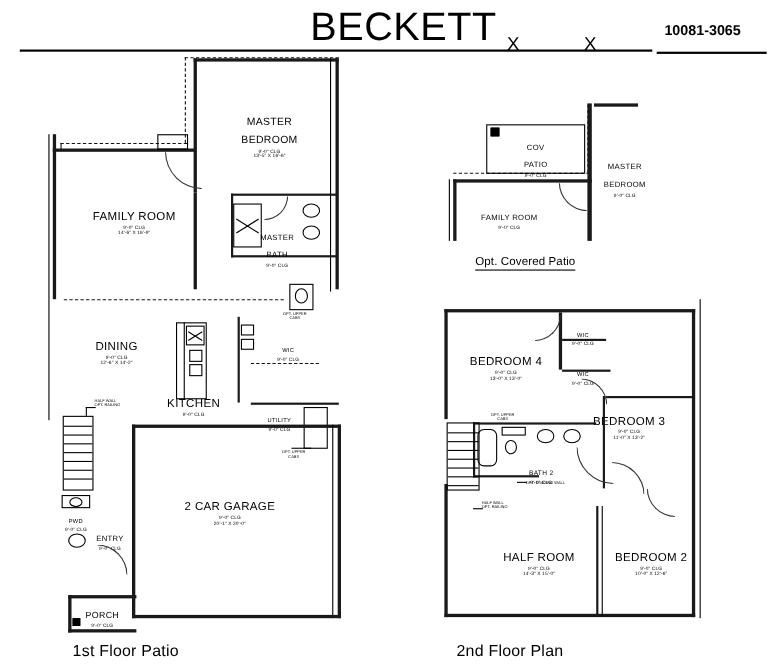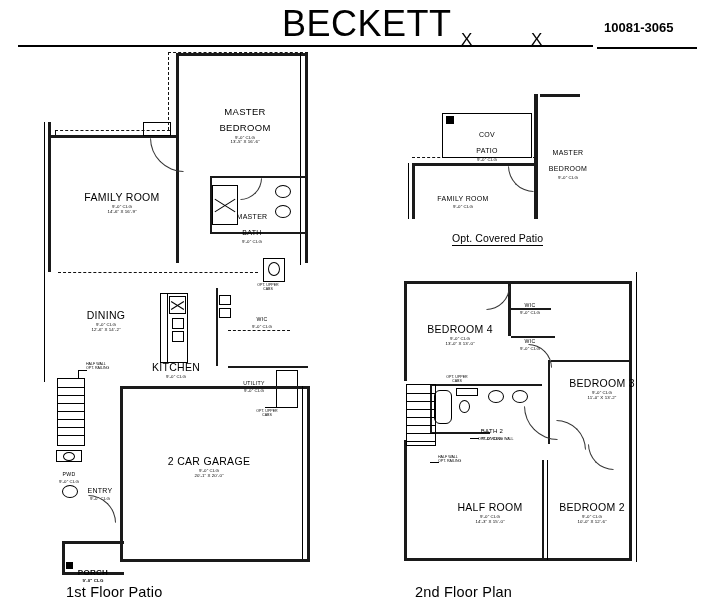--- a/index.html
+++ b/index.html
@@ -201,21 +201,21 @@
     <div class="oval" style="left:62px;top:485px;width:16px;height:13px;"></div>
     <div class="rm sm" style="left:78px;top:480px;width:44px;">
       <span class="n">ENTRY</span>
       <span class="c">9'-0" CLG</span>
     </div>
     <div class="arc" style="left:88px;top:495px;width:28px;height:28px;border-top-color:#333;border-right-color:#333;border-radius:0 100% 0 0;"></div>
 
     <div class="wall" style="left:62px;top:541px;width:3px;height:34px;"></div>
     <div class="wall" style="left:62px;top:541px;width:62px;height:3px;"></div>
     <div class="wall" style="left:62px;top:572px;width:62px;height:3px;"></div>
-    <div class="rm xs" style="left:68px;top:562px;width:50px;font-weight:bold;">
+    <div class="rm xs" style="left:68px;top:550px;width:50px;">
       <span class="n" style="font-size:8px">PORCH</span>
       <span class="c">9'-0" CLG</span>
     </div>
     <div class="box" style="left:66px;top:562px;width:7px;height:7px;background:#000;"></div>
 
     <div class="cap" style="left:66px;top:584px;">1st Floor Patio</div>
   </div>
 
   <div>
     <div class="wall" style="left:540px;top:94px;width:40px;height:3px;"></div>
@@ -239,21 +239,21 @@
 
     <div class="wall" style="left:412px;top:163px;width:126px;height:3px;"></div>
     <div class="wall" style="left:412px;top:163px;width:3px;height:56px;"></div>
     <div class="thin" style="left:408px;top:163px;width:1px;height:56px;"></div>
     <div class="arc" style="left:508px;top:166px;width:26px;height:26px;border-bottom-color:#333;border-left-color:#333;border-radius:0 0 0 100%;"></div>
     <div class="rm sm" style="left:428px;top:188px;width:70px;">
       <span class="n">FAMILY ROOM</span>
       <span class="c">9'-0" CLG</span>
     </div>
 
-    <div class="inset-cap" style="left:452px;top:232px;">Opt. Covered Patio</div>
+    <div class="inset-cap" style="left:432px;top:232px;">Opt. Covered Patio</div>
   </div>
 
   <div>
 
     <div class="wall" style="left:404px;top:281px;width:228px;height:3px;"></div>
     <div class="wall" style="left:404px;top:281px;width:3px;height:100px;"></div>
     <div class="wall" style="left:629px;top:281px;width:3px;height:280px;"></div>
     <div class="thin" style="left:636px;top:272px;width:1px;height:290px;"></div>
     <div class="wall" style="left:404px;top:558px;width:228px;height:3px;"></div>
     <div class="wall" style="left:404px;top:440px;width:3px;height:121px;"></div>
@@ -272,21 +272,21 @@
       <span class="c">9'-0" CLG</span>
     </div>
     <div class="wall" style="left:511px;top:336px;width:44px;height:2px;"></div>
     <div class="rm xs" style="left:512px;top:330px;width:36px;">
       <span class="n">WIC</span>
       <span class="c">9'-0" CLG</span>
     </div>
     <div class="arc" style="left:528px;top:344px;width:24px;height:24px;border-top-color:#333;border-right-color:#333;border-radius:0 100% 0 0;"></div>
 
     <div class="wall" style="left:551px;top:360px;width:80px;height:2px;"></div>
-    <div class="rm big" style="left:563px;top:374px;width:78px;">
+    <div class="rm big" style="left:533px;top:374px;width:78px;">
       <span class="n">BEDROOM 3</span>
       <span class="c">9'-0" CLG</span>
       <span class="d">11'-0" X 13'-2"</span>
     </div>
     <div class="wall" style="left:548px;top:360px;width:2px;height:84px;"></div>
 
     <div class="wall" style="left:430px;top:384px;width:112px;height:2px;"></div>
     <div class="wall" style="left:430px;top:384px;width:2px;height:50px;"></div>
     <div class="wall" style="left:430px;top:432px;width:60px;height:2px;"></div>
     <div class="fx" style="left:434px;top:390px;width:18px;height:34px;border-radius:6px;"></div>

